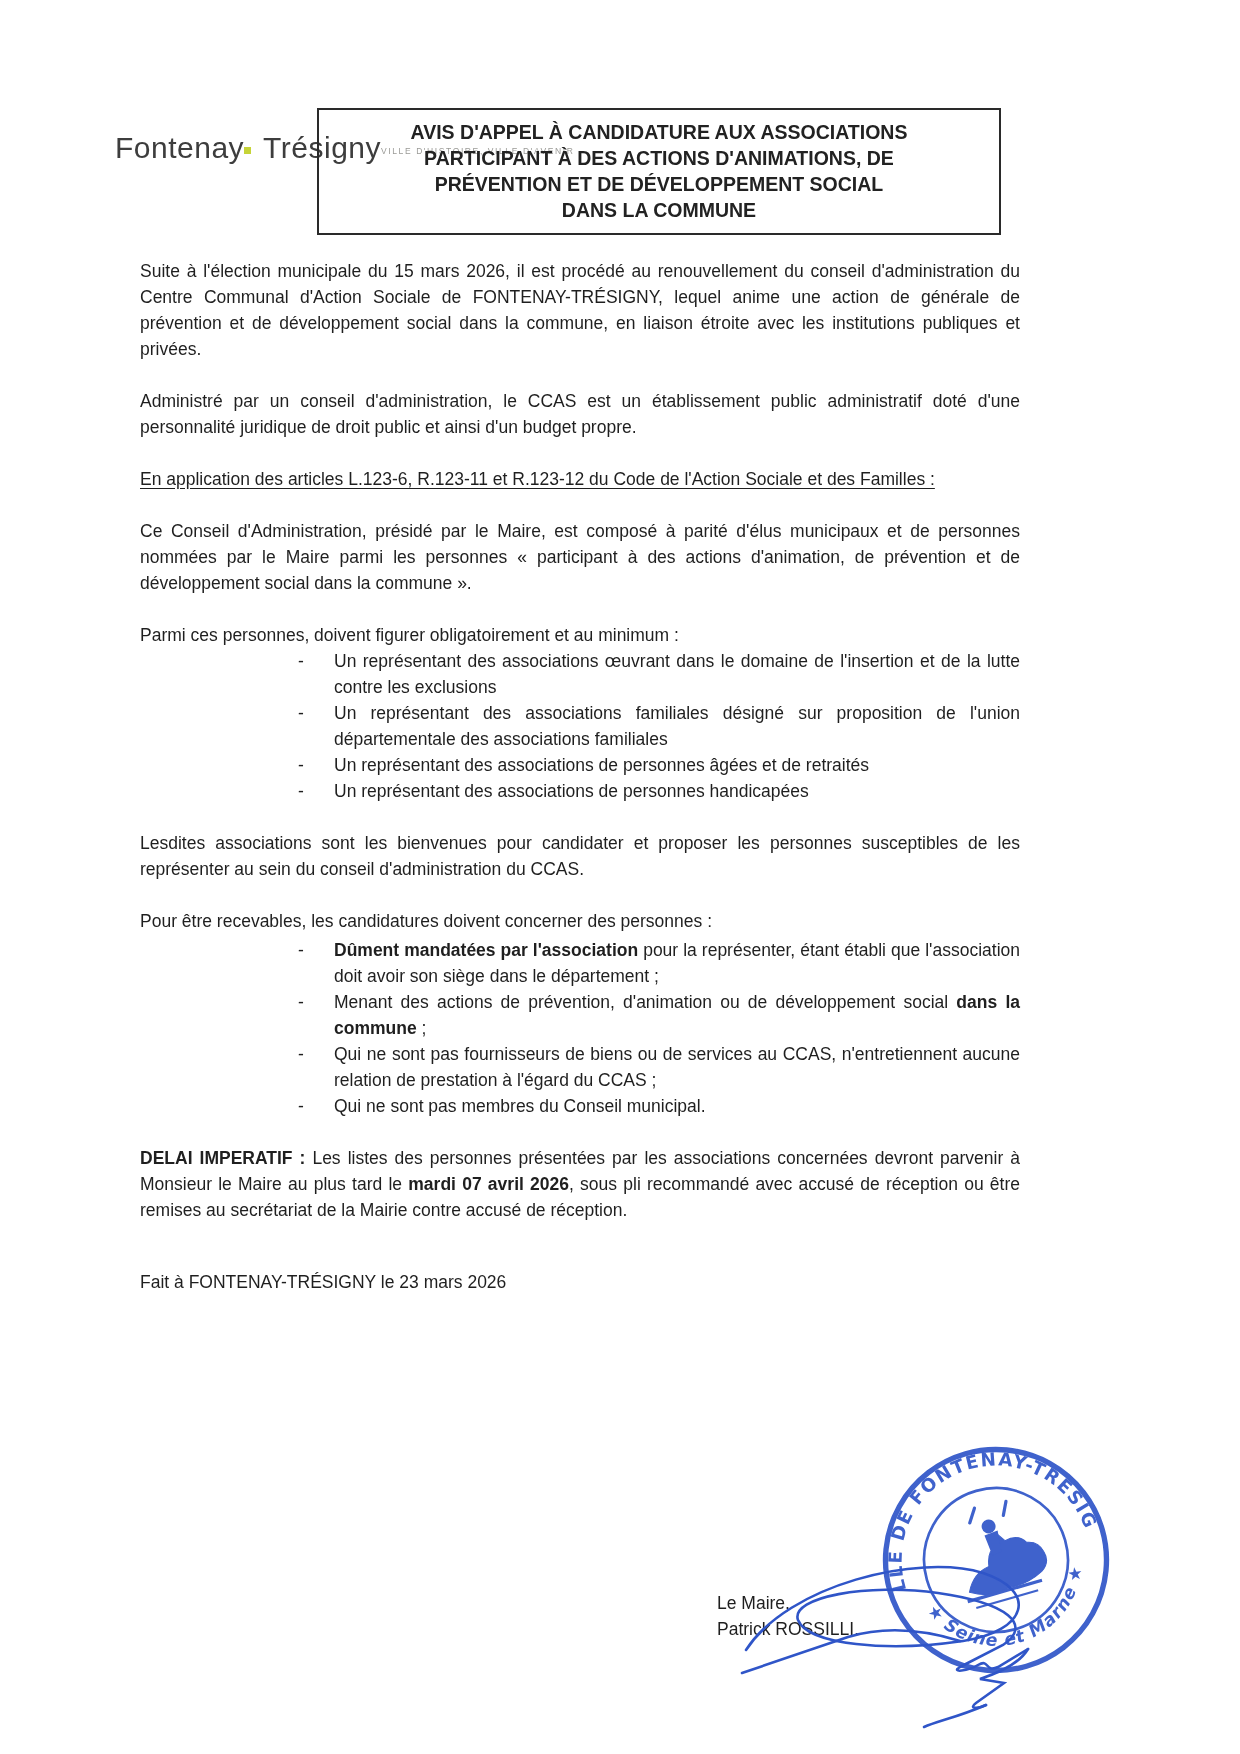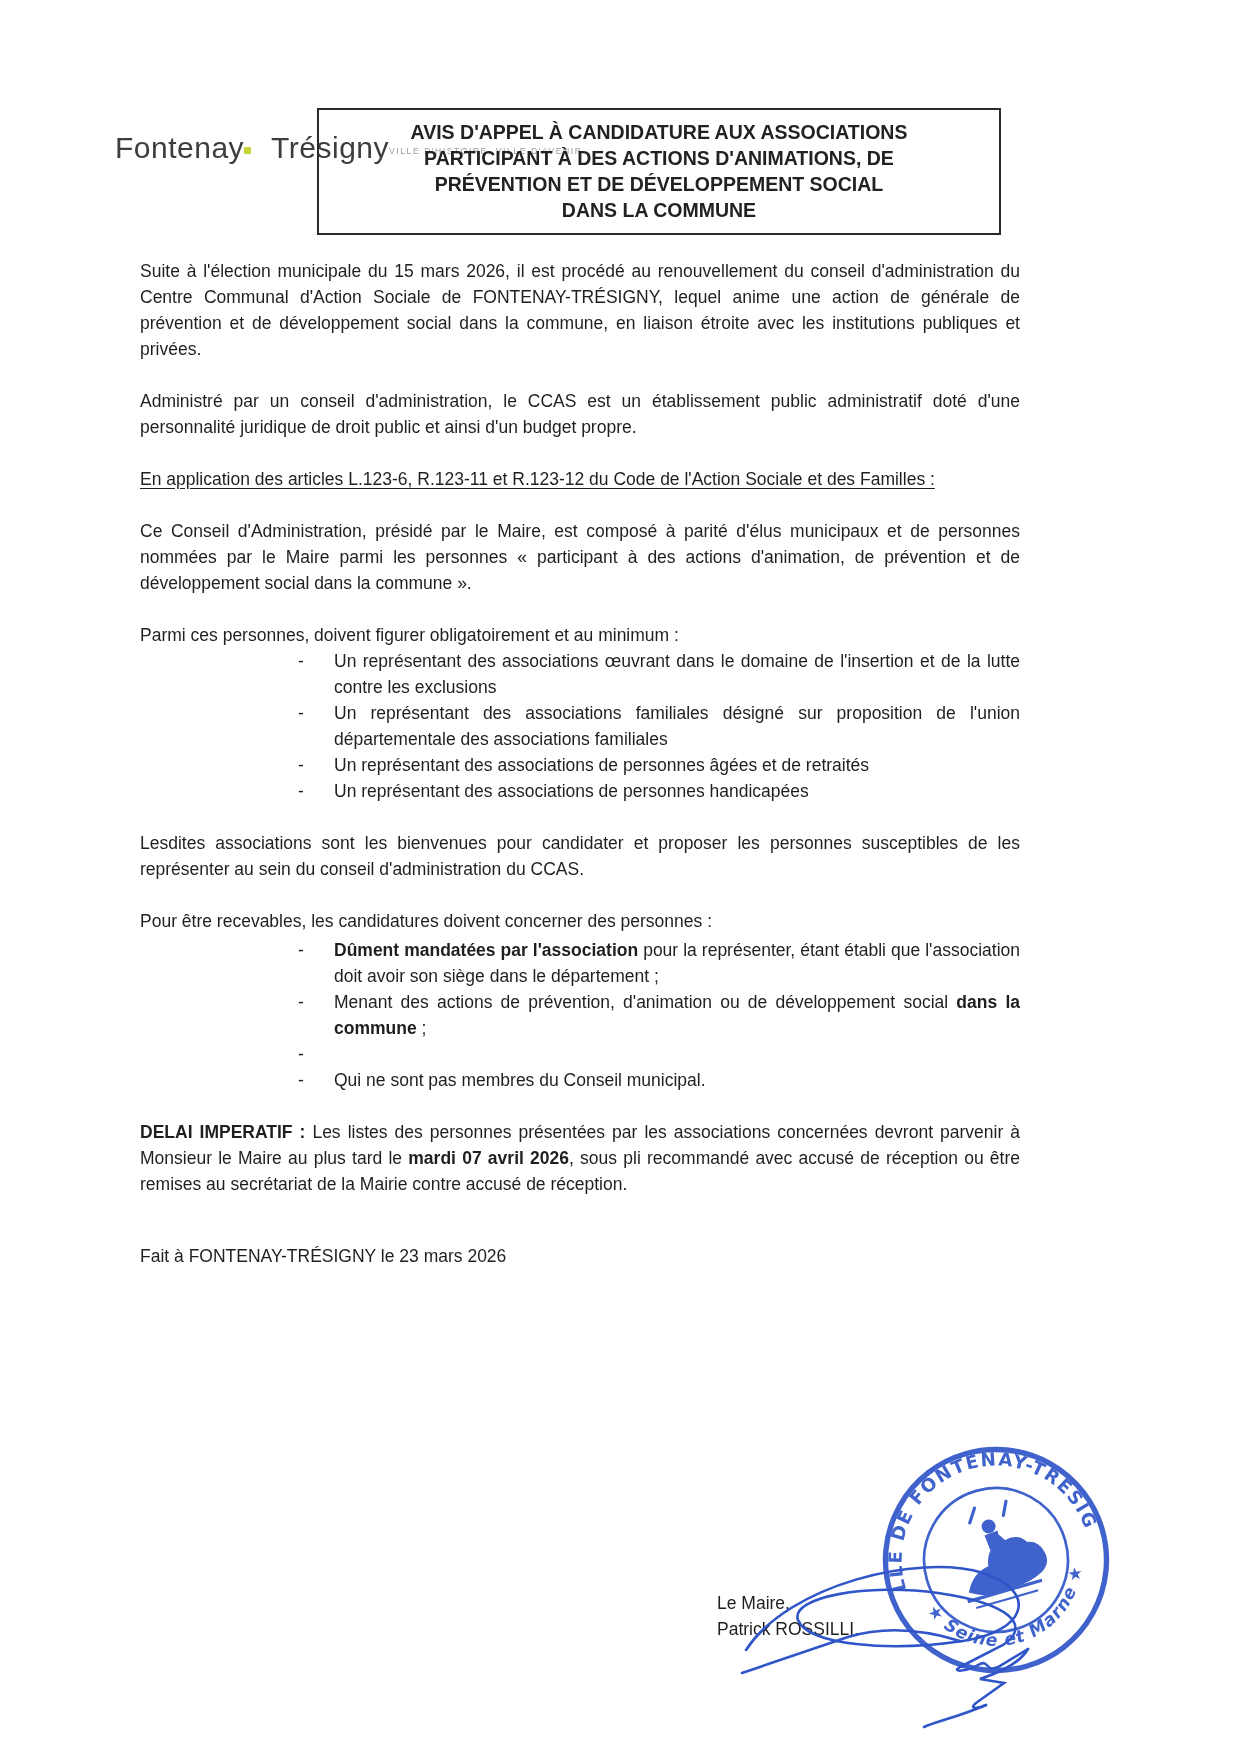--- a/index.html
+++ b/index.html
@@ -15,21 +15,21 @@
   .header{
     position:absolute;left:0;top:108px;width:100%;
     display:flex;align-items:flex-start;
   }
   .logo{
     width:190px;margin-left:115px;
     display:flex;flex-direction:row;align-items:center;
   }
   .logo-arch{width:86px;height:80px;}
   .logo-name{font-size:30px;line-height:30px;color:#3d3d3d;letter-spacing:.5px;}
-  .logo-name2{display:flex;align-items:center;gap:20px;}
+  .logo-name2{display:flex;align-items:center;gap:12px;}
   .logo-dot{width:7px;height:7px;background:#c6d438;display:inline-block;margin-top:4px;}
   .logo-tagline{font-size:8.5px;color:#9a9a96;letter-spacing:1.6px;margin-top:6px;white-space:nowrap;}
   .title-box{
     margin-left:12px;width:660px;
     border:2.5px solid #2a2a2a;
     padding:9px 10px 10px 10px;
     text-align:center;
     font-weight:bold;font-size:19.5px;line-height:26px;
     color:#222;
   }
@@ -132,20 +132,21 @@
       <div class="li">
         <span class="dash">-</span>
         <span class="li-text"><b>Dûment mandatées par l'association</b><span> pour la représenter, étant établi que l'association doit avoir son siège dans le département ;</span></span>
       </div>
       <div class="li">
         <span class="dash">-</span>
         <span class="li-text"><span>Menant des actions de prévention, d'animation ou de développement social </span><b>dans la commune</b><span> ;</span></span>
       </div>
       <div class="li">
         <span class="dash">-</span>
+        <span class="li-text">Qui ne sont pas fournisseurs de biens ou de services au CCAS, n'entretiennent aucune relation de prestation à l'égard du CCAS ;</span>
       </div>
       <div class="li">
         <span class="dash">-</span>
         <span class="li-text">Qui ne sont pas membres du Conseil municipal.</span>
       </div>
     </div>
 
 
     <p class="para">
       <span class="label-bold-underline">DELAI IMPERATIF : </span><span>Les listes des personnes présentées par les associations concernées devront parvenir à Monsieur le Maire au plus tard le </span><b>mardi 07 avril 2026</b><span>, sous pli recommandé avec accusé de réception ou être remises au secrétariat de la Mairie contre accusé de réception.</span>

